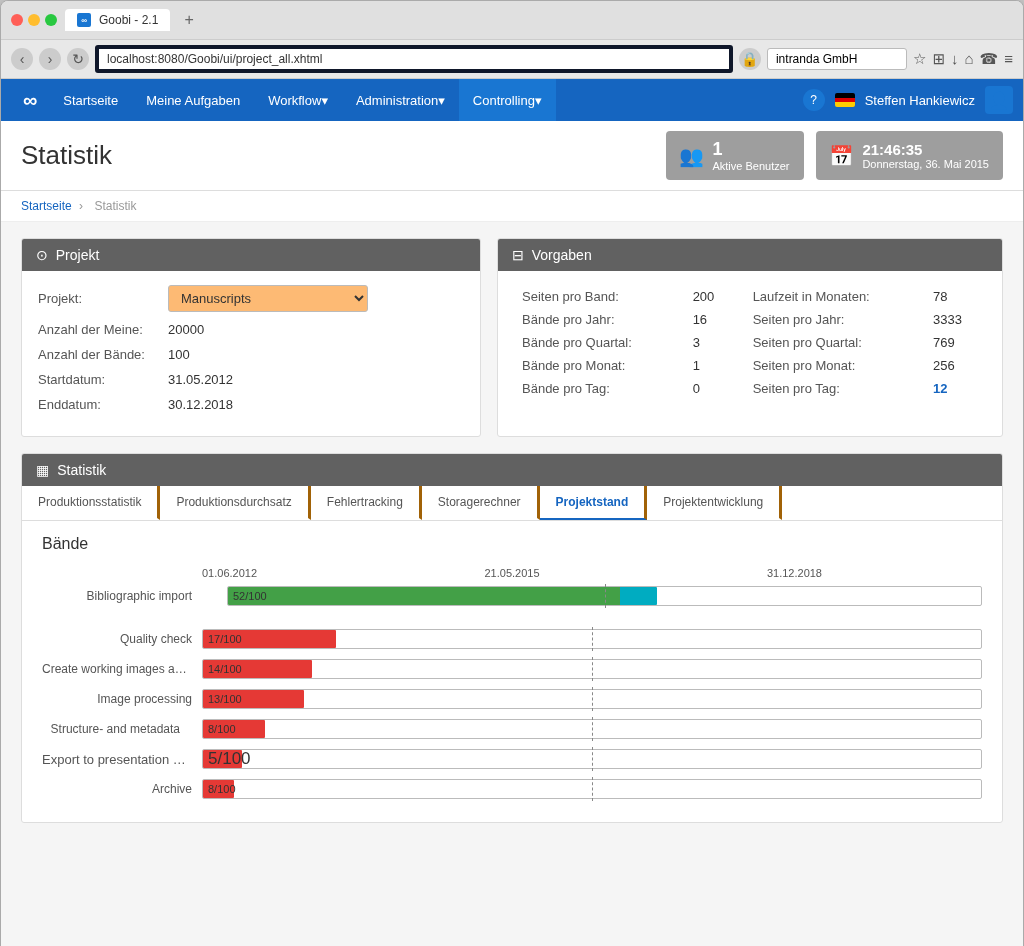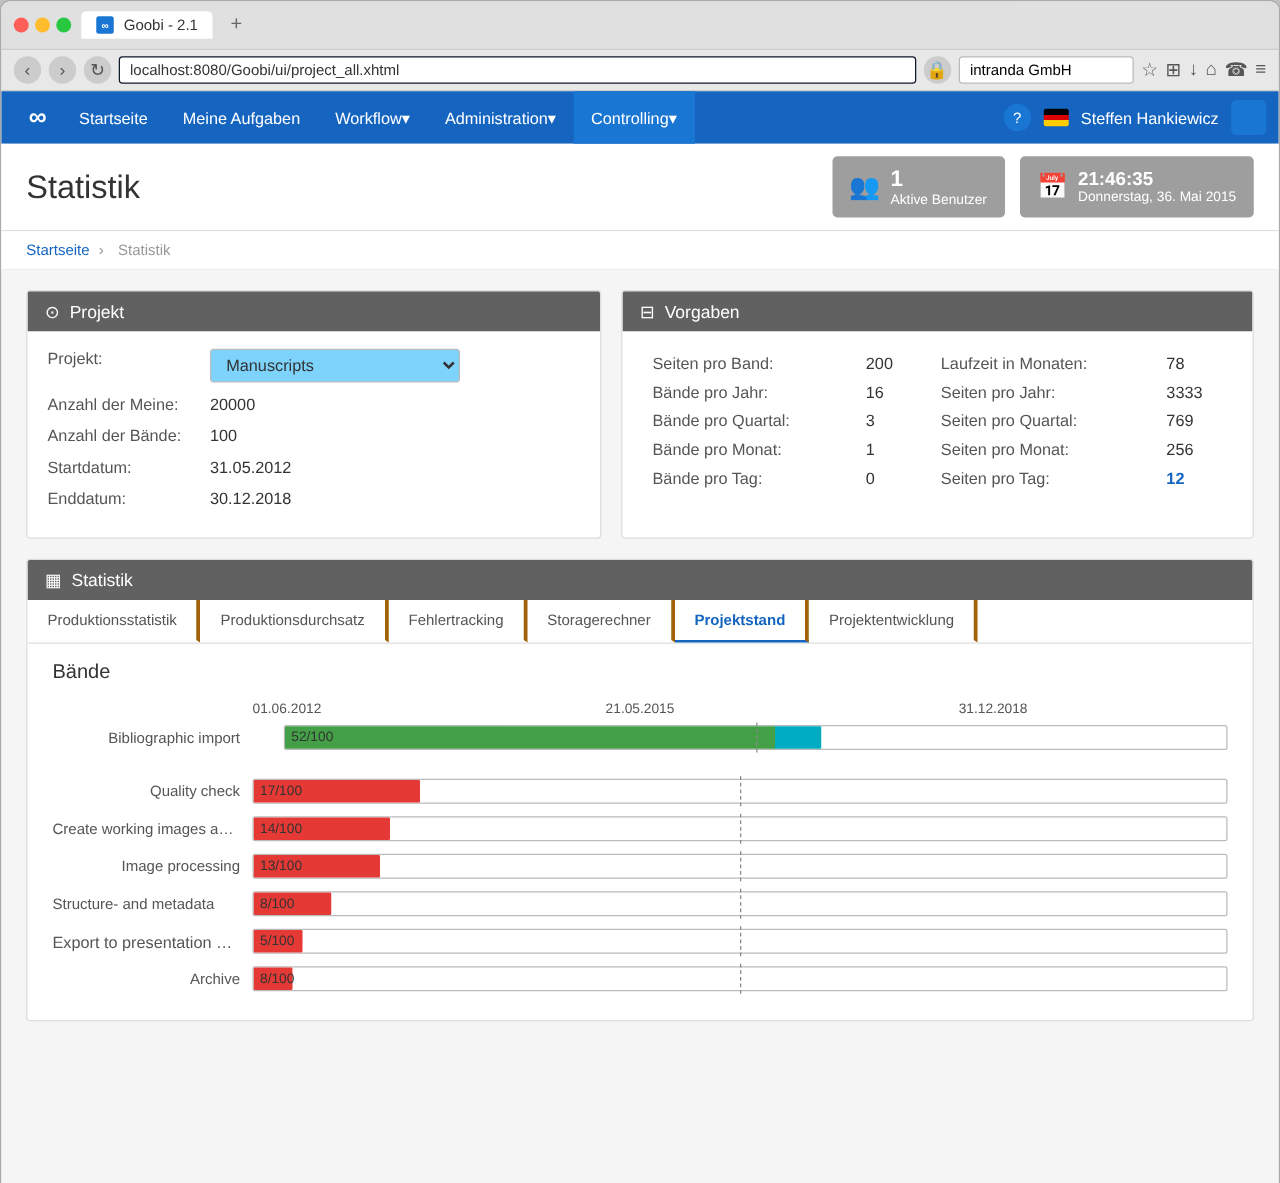--- a/index.html
+++ b/index.html
@@ -11,21 +11,21 @@
     .browser-dots { display: flex; gap: 5px; }
     .browser-dot { width: 12px; height: 12px; border-radius: 50%; }
     .dot-red { background: #ff5f57; }
     .dot-yellow { background: #ffbd2e; }
     .dot-green { background: #28c840; }
     .browser-tab { background: #fff; padding: 4px 12px; border-radius: 4px 4px 0 0; font-size: 12px; display: flex; align-items: center; gap: 8px; }
     .browser-tab-icon { width: 14px; height: 14px; background: #1976d2; border-radius: 2px; display: flex; align-items: center; justify-content: center; color: white; font-size: 8px; font-weight: bold; }
     .browser-new-tab { font-size: 16px; color: #666; cursor: pointer; padding: 2px 6px; }
     .browser-addressbar { background: #e8e8e8; padding: 5px 10px; display: flex; align-items: center; gap: 6px; border-bottom: 1px solid #ccc; }
     .nav-btn { background: #ccc; border: none; border-radius: 50%; width: 22px; height: 22px; cursor: pointer; font-size: 14px; display: flex; align-items: center; justify-content: center; color: #555; }
-    .address-field { flex: 1; background: white; border: 1px solid #0f172a; border-radius: 3px; padding: 3px 8px; font-size: 12px; color: #333; }
+    .address-field { flex: 1; background: white; border: 4px solid #0f172a; border-radius: 3px; padding: 3px 8px; font-size: 12px; color: #333; }
     .search-field { background: white; border: 1px solid #bbb; border-radius: 3px; padding: 3px 8px; font-size: 12px; width: 140px; }
     .toolbar-icons { display: flex; gap: 6px; color: #555; font-size: 15px; }
     .toolbar-icon { cursor: pointer; }
 
     
     .app-container { background: #f5f5f5; min-height: 880px; }
 
     
     .top-nav { background: #1565c0; color: white; display: flex; align-items: center; padding: 0 10px; height: 42px; }
     .nav-logo { background: #1565c0; color: white; font-size: 20px; font-weight: bold; padding: 0 12px; }
@@ -63,24 +63,24 @@
     
     .panels-row { display: flex; gap: 16px; margin-bottom: 16px; }
 
     .panel { background: white; border: 1px solid #ddd; border-radius: 3px; overflow: hidden; }
     .panel-header { background: #616161; color: white; padding: 8px 14px; display: flex; align-items: center; gap: 8px; font-size: 14px; }
     .panel-header-icon { font-size: 14px; }
 
     
     .projekt-panel { flex: 0 0 460px; }
     .projekt-body { padding: 14px 16px; }
-    .projekt-row { display: flex; align-items: flex-start; margin-bottom: 10px; }
+    .projekt-row { display: flex; align-items: center; margin-bottom: 10px; }
     .projekt-label { width: 130px; color: #555; font-size: 13px; }
     .projekt-value { font-size: 13px; }
-    .projekt-select { padding: 4px 8px; border: 1px solid #bbb; border-radius: 3px; font-size: 13px; width: 200px; background: #7dd3fc; color: #333; appearance: auto; }
+    .projekt-select { padding: 4px 8px; border: 1px solid #bbb; border-radius: 3px; font-size: 13px; width: 200px; background: #fdba74; color: #333; appearance: auto; }
 
     
     .vorgaben-panel { flex: 1; }
     .vorgaben-body { padding: 14px 16px; }
     .vorgaben-table { width: 100%; border-collapse: collapse; }
     .vorgaben-table td { padding: 4px 8px; font-size: 13px; vertical-align: top; }
     .vorgaben-table td:first-child { color: #555; }
     .vorgaben-table td:nth-child(2) { color: #333; font-weight: normal; width: 60px; }
     .vorgaben-table td:nth-child(3) { color: #555; }
     .vorgaben-table td:nth-child(4) { color: #333; }
@@ -324,34 +324,34 @@
                 <div style="display: flex; align-items: center; margin-bottom: 8px; height: 22px;">
                   <div style="width: 160px; text-align: right; padding-right: 10px; font-size: 12px; color: rgb(85, 85, 85); flex-shrink: 0; white-space: nowrap; overflow: hidden; text-overflow: ellipsis;">Image processing</div>
                   <div style="flex: 1 1 0%; position: relative; height: 20px;">
                     <div style="position: absolute; inset: 0px; background: white; border: 1px solid rgb(187, 187, 187); border-radius: 2px;"></div>
                     <div style="position: absolute; top: 1px; left: 1px; bottom: 1px; width: 13%; border-radius: 1px; background: rgb(229, 57, 53);"></div>
                     <div style="position: absolute; inset: 0px; display: flex; align-items: center; padding-left: 6px; font-size: 11px; color: rgb(51, 51, 51);">13/100</div>
                     <div style="position: absolute; top: -2px; bottom: -2px; left: 50%; border-left: 1px dashed rgb(136, 136, 136); z-index: 10;"></div>
                   </div>
                 </div>
                 <div style="display: flex; align-items: center; margin-bottom: 8px; height: 22px;">
-                  <div style="width: 160px; text-align: left; padding-right: 10px; font-size: 12px; color: rgb(85, 85, 85); flex-shrink: 0; white-space: nowrap; overflow: hidden; text-overflow: ellipsis;">Structure- and metadata</div>
+                  <div style="width: 160px; text-align: right; padding-right: 22px; font-size: 12px; color: rgb(85, 85, 85); flex-shrink: 0; white-space: nowrap; overflow: hidden; text-overflow: ellipsis;">Structure- and metadata</div>
                   <div style="flex: 1 1 0%; position: relative; height: 20px;">
                     <div style="position: absolute; inset: 0px; background: white; border: 1px solid rgb(187, 187, 187); border-radius: 2px;"></div>
                     <div style="position: absolute; top: 1px; left: 1px; bottom: 1px; width: 8%; border-radius: 1px; background: rgb(229, 57, 53);"></div>
                     <div style="position: absolute; inset: 0px; display: flex; align-items: center; padding-left: 6px; font-size: 11px; color: rgb(51, 51, 51);">8/100</div>
                     <div style="position: absolute; top: -2px; bottom: -2px; left: 50%; border-left: 1px dashed rgb(136, 136, 136); z-index: 10;"></div>
                   </div>
                 </div>
                 <div style="display: flex; align-items: center; margin-bottom: 8px; height: 22px;">
                   <div style="width: 160px; text-align: left; padding-right: 10px; font-size: 13px; color: rgb(85, 85, 85); flex-shrink: 0; white-space: nowrap; overflow: hidden; text-overflow: ellipsis;">Export to presentation system</div>
                   <div style="flex: 1 1 0%; position: relative; height: 20px;">
                     <div style="position: absolute; inset: 0px; background: white; border: 1px solid rgb(187, 187, 187); border-radius: 2px;"></div>
                     <div style="position: absolute; top: 1px; left: 1px; bottom: 1px; width: 5%; border-radius: 1px; background: rgb(229, 57, 53);"></div>
-                    <div style="position: absolute; inset: 0px; display: flex; align-items: center; padding-left: 6px; font-size: 11px; color: rgb(51, 51, 51);">5/100</div>
+                    <div style="position: absolute; inset: 0px; display: flex; align-items: center; padding-left: 6px; font-size: 17px; color: rgb(51, 51, 51);">5/100</div>
                     <div style="position: absolute; top: -2px; bottom: -2px; left: 50%; border-left: 1px dashed rgb(136, 136, 136); z-index: 10;"></div>
                   </div>
                 </div>
                 <div style="display: flex; align-items: center; margin-bottom: 8px; height: 22px;">
                   <div style="width: 160px; text-align: right; padding-right: 10px; font-size: 12px; color: rgb(85, 85, 85); flex-shrink: 0; white-space: nowrap; overflow: hidden; text-overflow: ellipsis;">Archive</div>
                   <div style="flex: 1 1 0%; position: relative; height: 20px;">
                     <div style="position: absolute; inset: 0px; background: white; border: 1px solid rgb(187, 187, 187); border-radius: 2px;"></div>
                     <div style="position: absolute; top: 1px; left: 1px; bottom: 1px; width: 4%; border-radius: 1px; background: rgb(229, 57, 53);"></div>
                     <div style="position: absolute; inset: 0px; display: flex; align-items: center; padding-left: 6px; font-size: 11px; color: rgb(51, 51, 51);">8/100</div>
                     <div style="position: absolute; top: -2px; bottom: -2px; left: 50%; border-left: 1px dashed rgb(136, 136, 136); z-index: 10;"></div>

